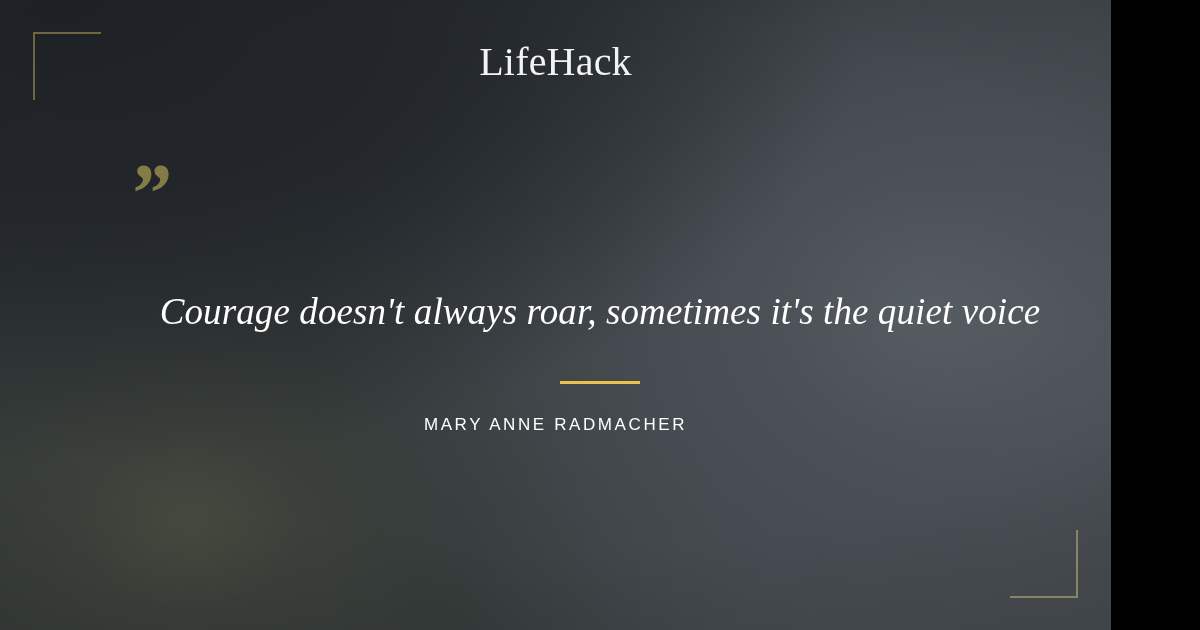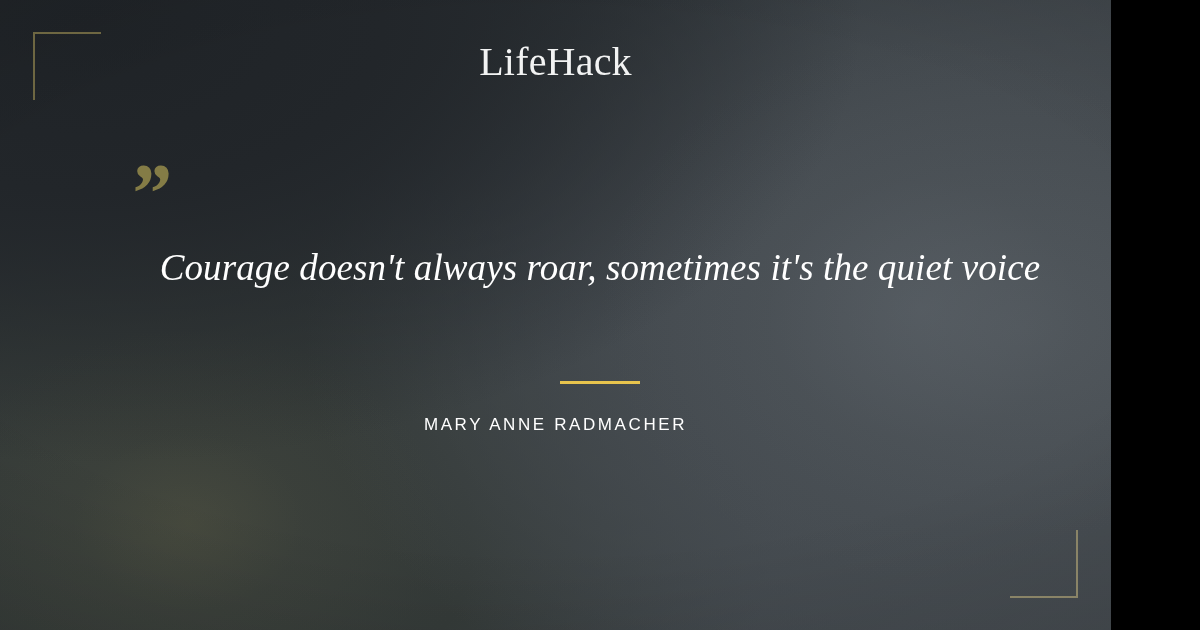--- a/index.html
+++ b/index.html
@@ -108,20 +108,21 @@
     text-align: center;
   }
   .quote-line {
     font-family: "Liberation Serif", serif;
     font-style: italic;
     font-size: 37px;
     line-height: 50px;
     color: #ffffff;
     white-space: nowrap;
     letter-spacing: 0.1px;
+    margin-top: 44px;
   }
 
   
   .divider {
     position: absolute;
     left: 560px;
     top: 381px;
     width: 80px;
     height: 3px;
     background: #e8c44d;

